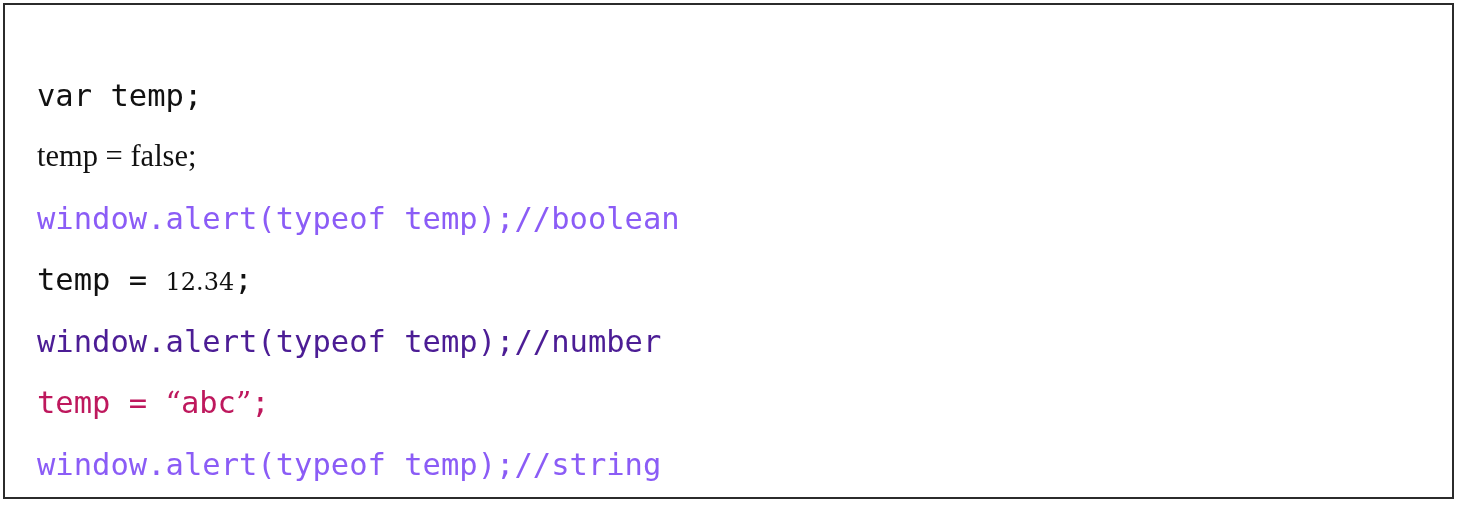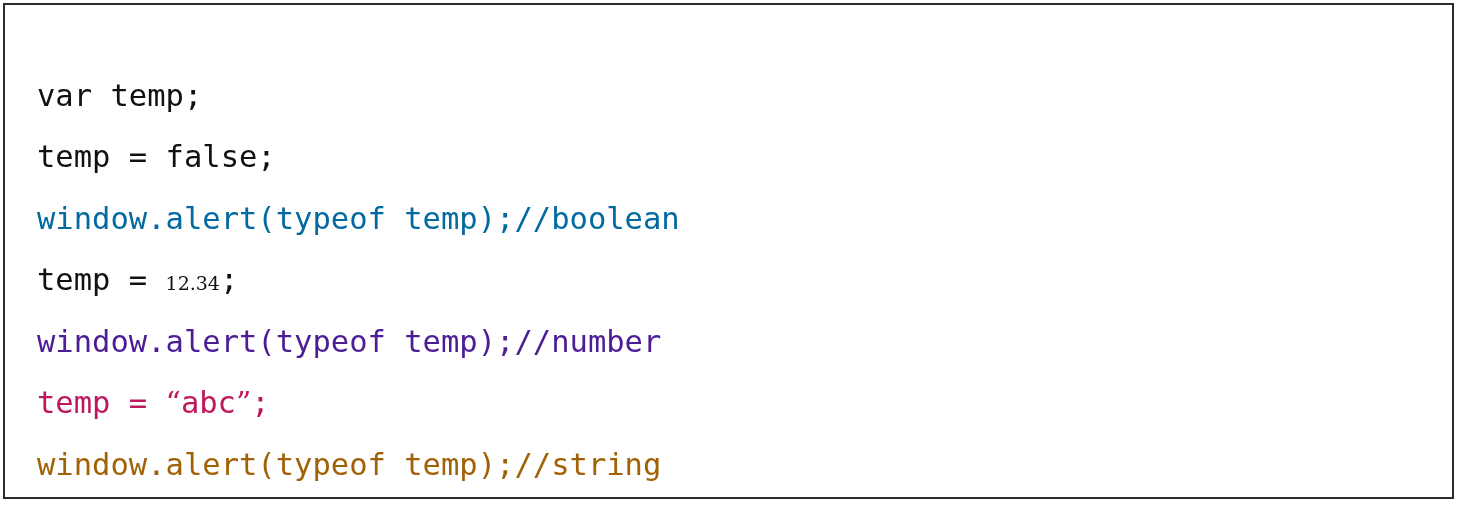--- a/index.html
+++ b/index.html
@@ -48,36 +48,36 @@
     height: 61.5px;
     color: #111111;
     white-space: pre;
     letter-spacing: 0;
     -webkit-font-smoothing: antialiased;
   }
 
   
   .serif-num {
     font-family: "DejaVu Serif", "Liberation Serif", serif;
-    font-size: 19px;
+    font-size: 24px;
   }
 
   .curly-quote {
     font-family: "DejaVu Serif", "Liberation Serif", serif;
     font-size: 30px;
   }
 </style>
 </head>
 <body>
 
 <div id="screenshot">
   <div id="code-frame" style="border-color: rgb(43, 43, 43); background: rgb(255, 255, 255);">
     <div id="code-block">
         <div class="code-line" style="color: rgb(17, 17, 17);"><span>var temp;</span></div>
-        <div class="code-line" style="color: rgb(17, 17, 17);"><span>temp = false;</span></div>
-        <div class="code-line" style="color: #0369a1;"><span>window.alert(typeof temp);//boolean</span></div>
+        <div class="code-line" style="color: rgb(17, 17, 17); font-family: Liberation Serif, serif;"><span>temp = false;</span></div>
+        <div class="code-line" style="color: #8b5cf6;"><span>window.alert(typeof temp);//boolean</span></div>
         <div class="code-line" style="color: rgb(17, 17, 17);"><span>temp = </span><span class="serif-num">12.34</span><span>;</span></div>
         <div class="code-line" style="color: #4c1d95;"><span>window.alert(typeof temp);//number</span></div>
         <div class="code-line" style="color: #be185d;"><span>temp = </span><span class="curly-quote">“</span><span>abc</span><span class="curly-quote">”</span><span>;</span></div>
-        <div class="code-line" style="color: #a16207;"><span>window.alert(typeof temp);//string</span></div>
+        <div class="code-line" style="color: #8b5cf6;"><span>window.alert(typeof temp);//string</span></div>
       </div>
   </div>
 </div>
 
 </body></html>

